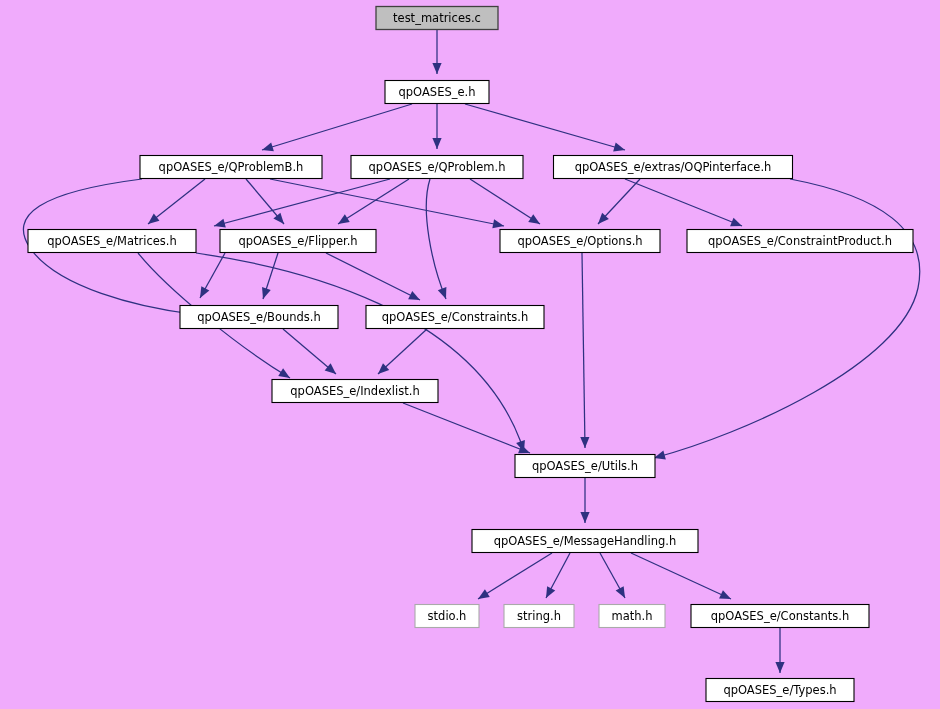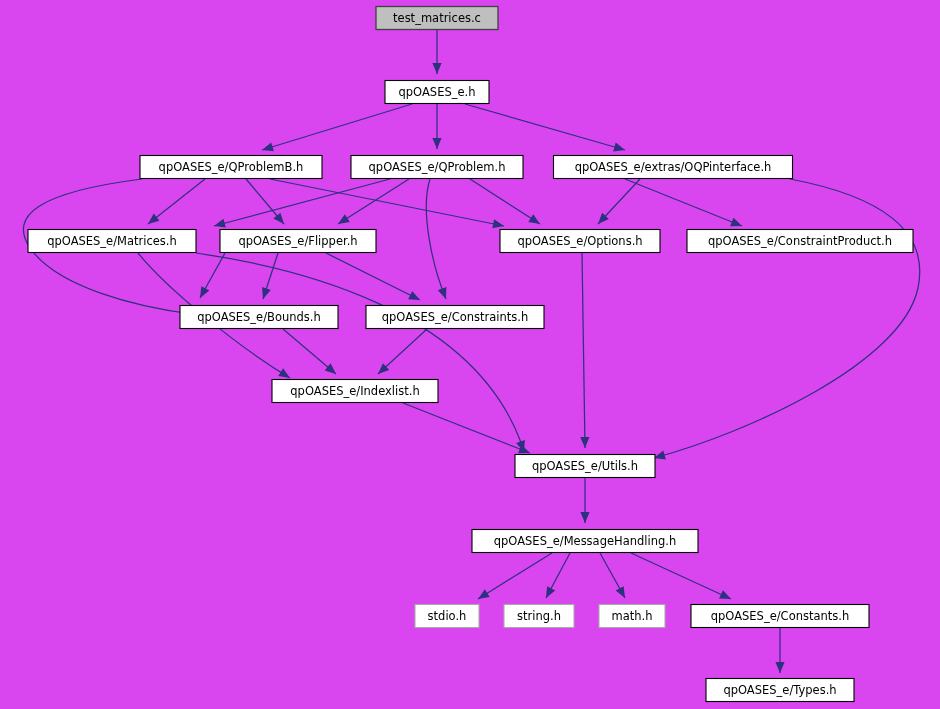--- a/index.html
+++ b/index.html
@@ -1,17 +1,17 @@
 <!DOCTYPE html>
 <html><head>
 <meta charset="utf-8">
 <style>
   html,body{margin:0;padding:0;background:#ffffff;}
   body{font-family:"DejaVu Sans","Liberation Sans",sans-serif;}
-  #graph-root{position:relative;width:940px;height:709px;background:#d946ef;overflow:hidden;}
+  #graph-root{position:relative;width:940px;height:709px;background:#f0abfc;overflow:hidden;}
   svg{position:absolute;left:0;top:0;width:940px;height:709px;}
   .node-box{fill:#ffffff;stroke:#000000;stroke-width:1.1;}
   .node-box.root{fill:#bfbfbf;stroke:#404040;stroke-width:1.3;}
   .node-box.sys{fill:#ffffff;stroke:#aaaaaa;stroke-width:1.1;}
   .node-label{font-family:"DejaVu Sans","Liberation Sans",sans-serif;font-size:11.5px;fill:#000000;text-anchor:middle;dominant-baseline:middle;}
   .edge{fill:none;stroke:#2e3180;stroke-width:1.25;}
   .arrow-head{fill:#2e3180;stroke:none;}
 </style>
 </head>
 <body>

